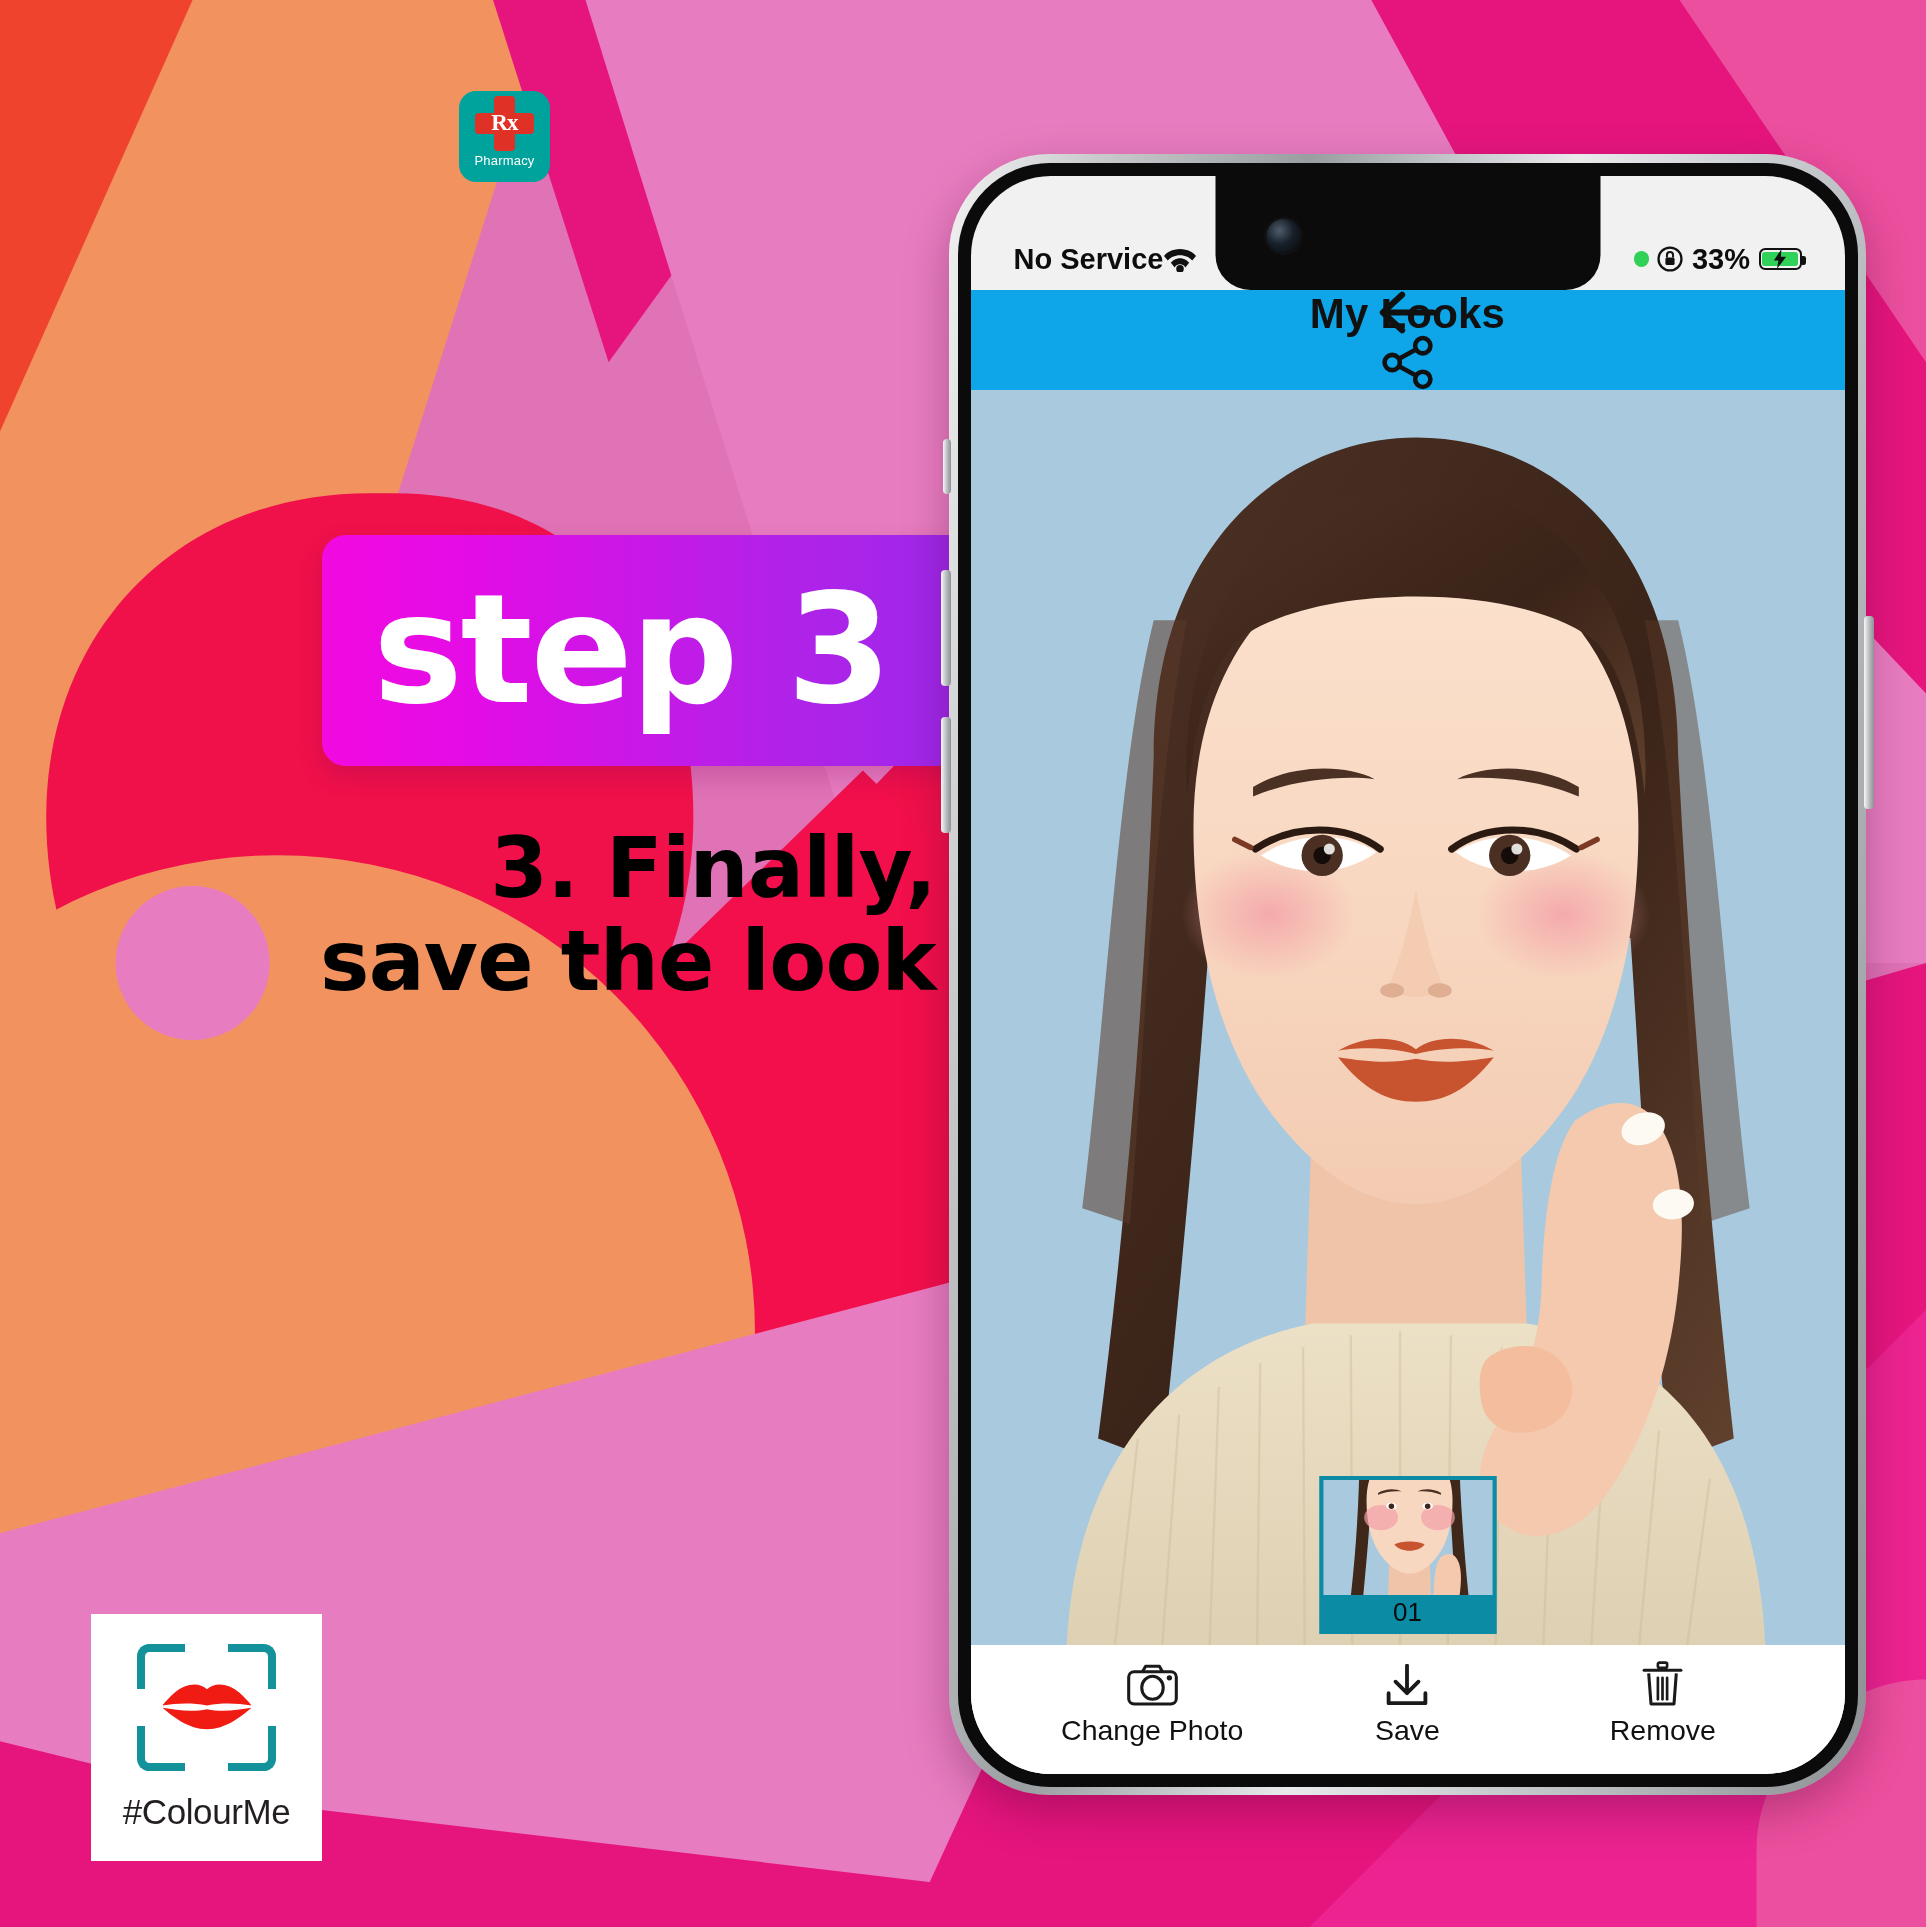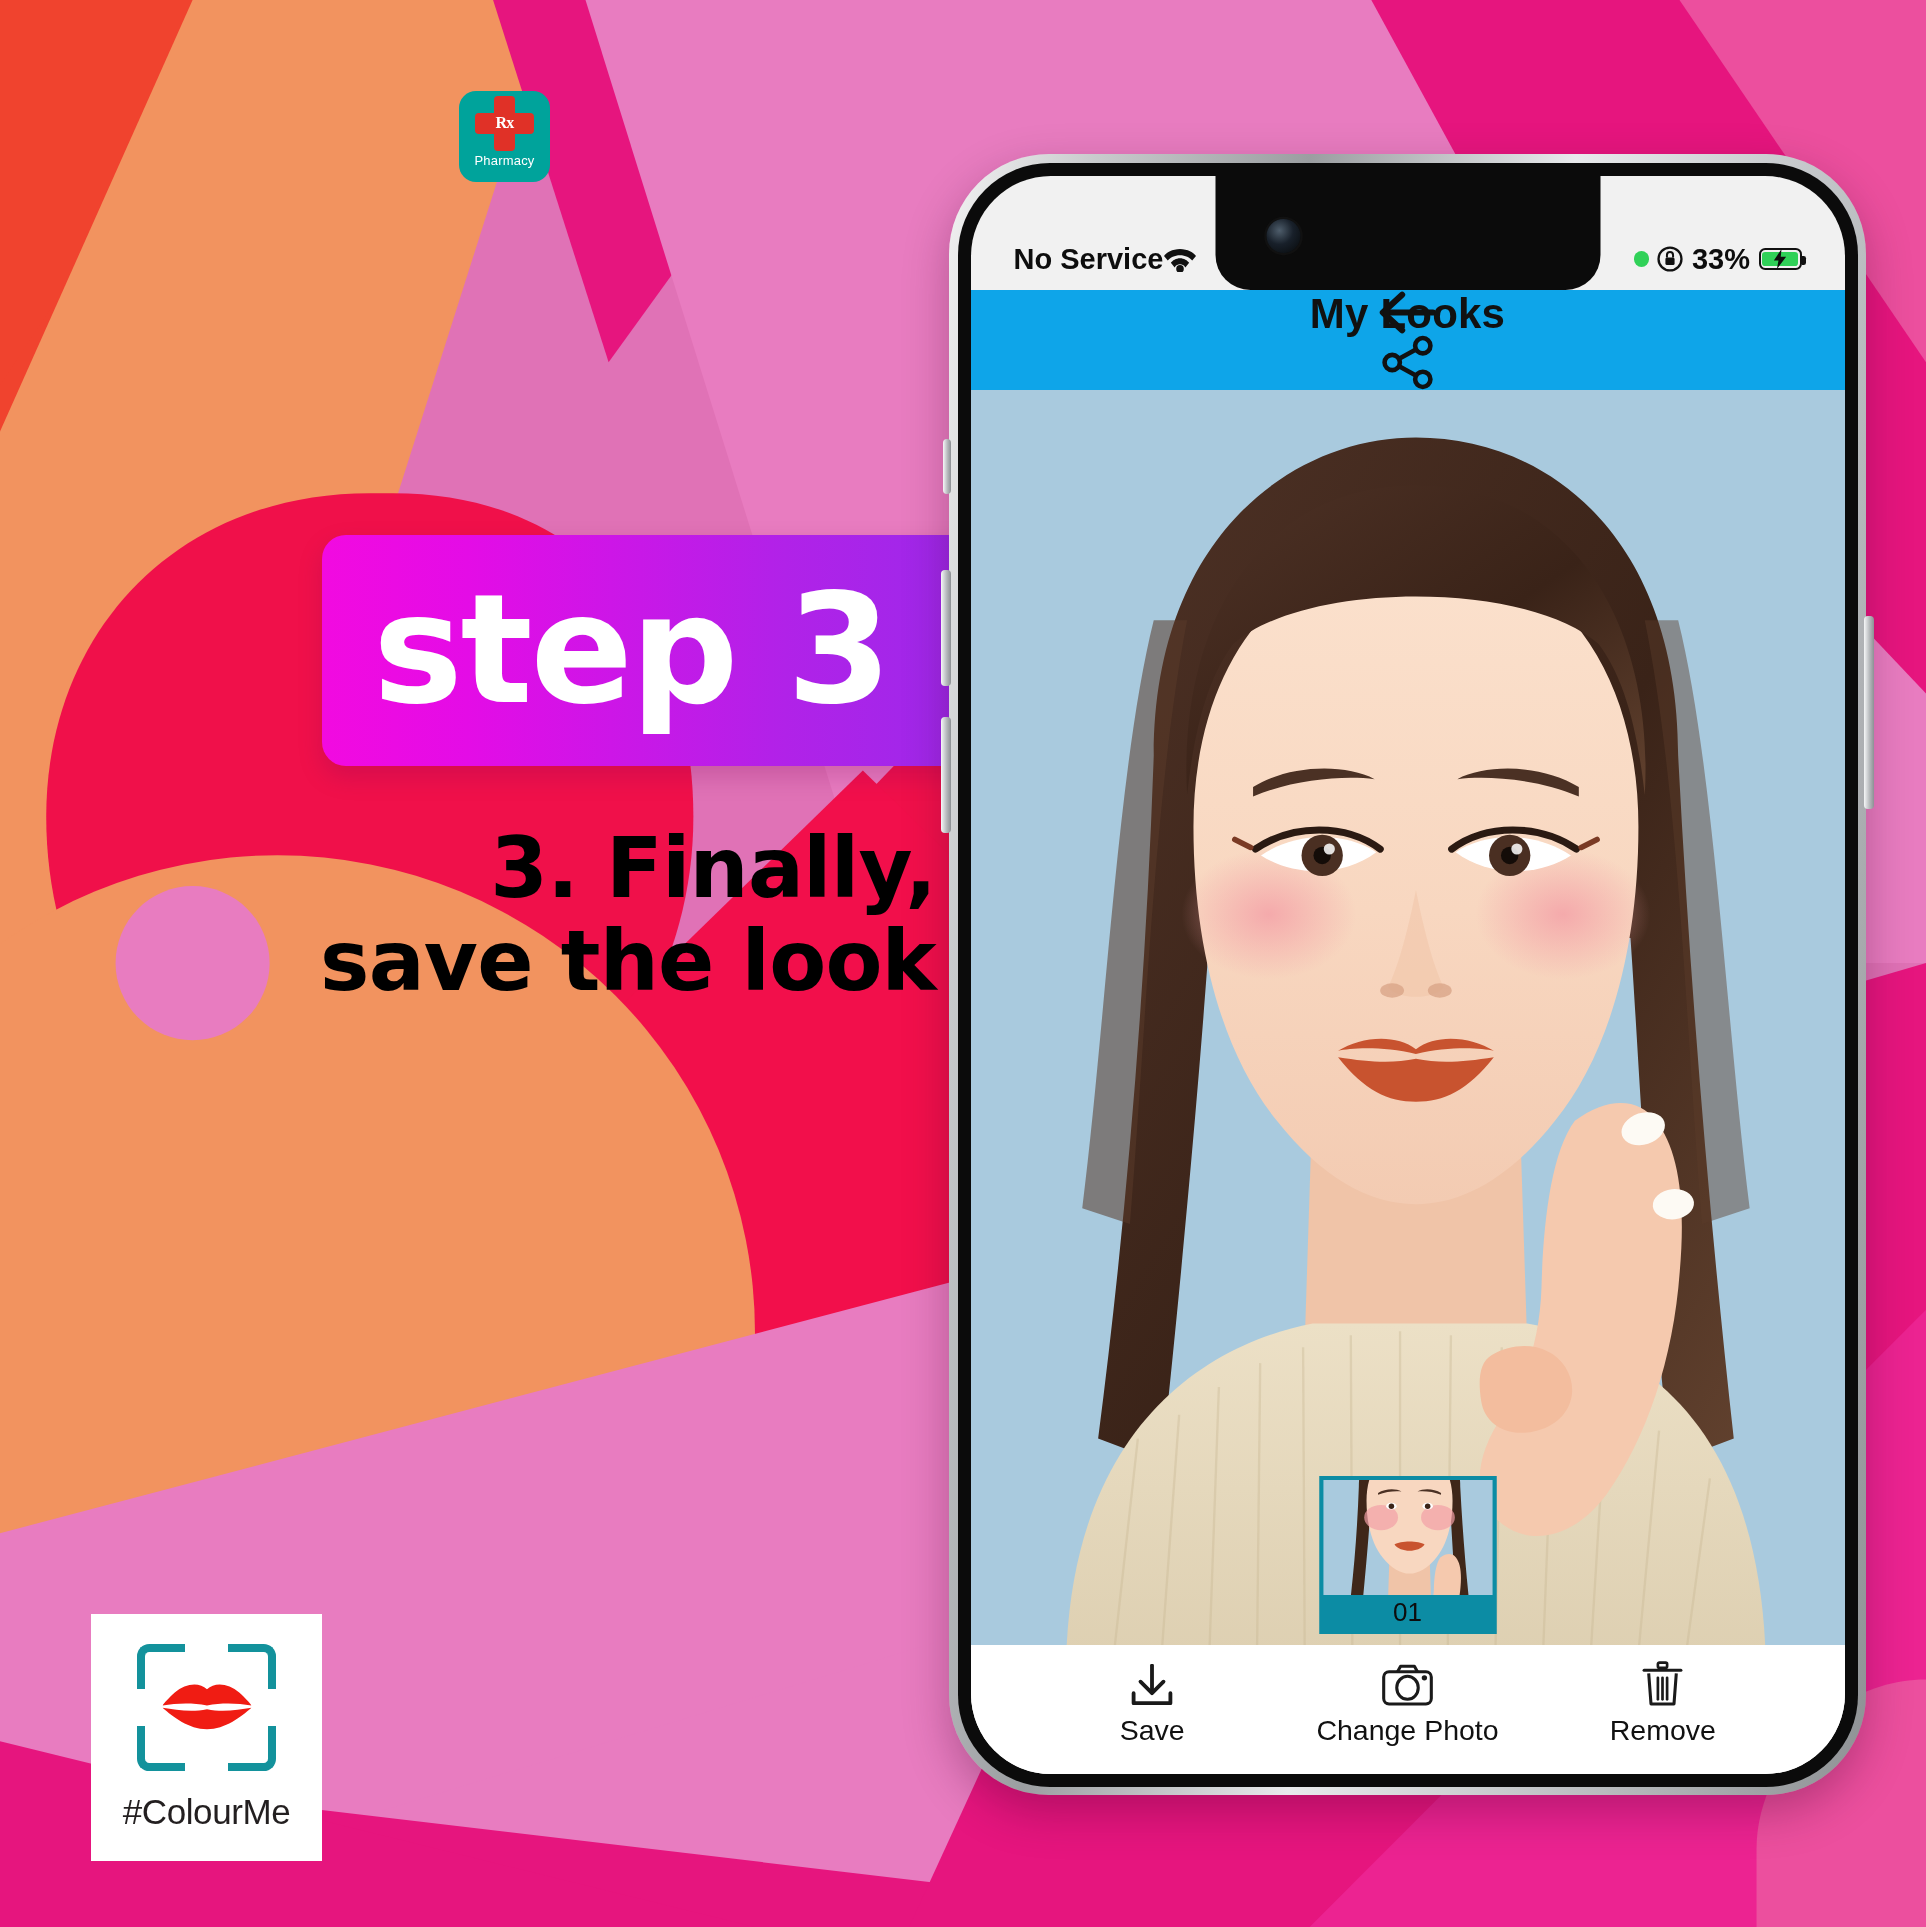--- a/index.html
+++ b/index.html
@@ -35,21 +35,21 @@
   .pharmacy-badge{
     position:absolute;left:459px;top:91px;
     width:91px;height:91px;border-radius:17px;background:#00a39b;
     display:flex;flex-direction:column;align-items:center;justify-content:flex-start;
     padding-top:4.6px;box-sizing:border-box;
   }
   .rx-cross{position:relative;width:59px;height:55px;}
   .rx-cross .bar-h{position:absolute;left:0;top:17px;width:59px;height:21.6px;background:#e03127;border-radius:3.9px;}
   .rx-cross .bar-v{position:absolute;left:18.5px;top:0;width:21.6px;height:55px;background:#e03127;border-radius:3.9px;}
   .rx-label{position:absolute;left:0;top:0;width:59px;height:55px;display:flex;align-items:center;justify-content:center;
-    color:#fff;font-size:16px;font-weight:700;font-family:"Liberation Serif", serif;letter-spacing:-0.8px;}
+    color:#fff;font-size:23px;font-weight:700;font-family:"Liberation Serif", serif;letter-spacing:-0.8px;}
   .pharmacy-word{color:#fff;font-size:13px;margin-top:2.3px;letter-spacing:0.2px;}
 
   
   .step-badge{
     position:absolute;left:322px;top:535px;
     width:661px;height:231px;
     border-radius:24px;
     background:linear-gradient(90deg,#f20ae0 0%, #e40ce6 22%, #b122e8 70%, #9b29ea 100%);
     box-shadow:0 10.8px 23px rgba(120,0,90,.22);
     display:flex;align-items:center;
@@ -443,39 +443,39 @@
               </svg>
             </div>
             <div class="thumb-label">01</div>
           </div>
         </div>
 
         <div class="toolbar">
 
           <div class="tool">
             <div class="tool-icon">
-              <svg width="46" height="43" viewBox="0 0 60 56">
-                <line x1="30" y1="2" x2="30" y2="36" stroke="#1a1a1a" stroke-width="5" stroke-linecap="round"></line>
-                <path d="M15 23 L30 38 L45 23" fill="none" stroke="#1a1a1a" stroke-width="5" stroke-linecap="round" stroke-linejoin="round"></path>
-                <path d="M6 38 L6 51 L54 51 L54 38" fill="none" stroke="#1a1a1a" stroke-width="5" stroke-linecap="round" stroke-linejoin="round"></path>
-              </svg>
-            </div>
-            <div class="tool-label">Save</div>
-          </div>
-
-          <div class="tool">
-            <div class="tool-icon">
               <svg width="51" height="43" viewBox="0 0 66 56">
                 <rect x="2" y="10" width="62" height="42" rx="7" fill="none" stroke="#1a1a1a" stroke-width="4"></rect>
                 <path d="M20 10 L24 3 L42 3 L46 10" fill="none" stroke="#1a1a1a" stroke-width="4" stroke-linejoin="round"></path>
                 <ellipse cx="33" cy="31" rx="14" ry="15" fill="none" stroke="#1a1a1a" stroke-width="4"></ellipse>
                 <circle cx="55" cy="18" r="3.5" fill="#1a1a1a"></circle>
               </svg>
             </div>
             <div class="tool-label">Change Photo</div>
+          </div>
+
+          <div class="tool">
+            <div class="tool-icon">
+              <svg width="46" height="43" viewBox="0 0 60 56">
+                <line x1="30" y1="2" x2="30" y2="36" stroke="#1a1a1a" stroke-width="5" stroke-linecap="round"></line>
+                <path d="M15 23 L30 38 L45 23" fill="none" stroke="#1a1a1a" stroke-width="5" stroke-linecap="round" stroke-linejoin="round"></path>
+                <path d="M6 38 L6 51 L54 51 L54 38" fill="none" stroke="#1a1a1a" stroke-width="5" stroke-linecap="round" stroke-linejoin="round"></path>
+              </svg>
+            </div>
+            <div class="tool-label">Save</div>
           </div>
 
           <div class="tool">
             <div class="tool-icon">
               <svg width="43" height="46" viewBox="0 0 56 60">
                 <rect x="22" y="2" width="12" height="7" rx="2" fill="none" stroke="#1a1a1a" stroke-width="3.5"></rect>
                 <line x1="4" y1="12" x2="52" y2="12" stroke="#1a1a1a" stroke-width="4" stroke-linecap="round"></line>
                 <path d="M10 16 L13 56 L43 56 L46 16" fill="none" stroke="#1a1a1a" stroke-width="4" stroke-linejoin="round"></path>
                 <line x1="22" y1="22" x2="22" y2="50" stroke="#1a1a1a" stroke-width="3.5" stroke-linecap="round"></line>
                 <line x1="28" y1="22" x2="28" y2="50" stroke="#1a1a1a" stroke-width="3.5" stroke-linecap="round"></line>

